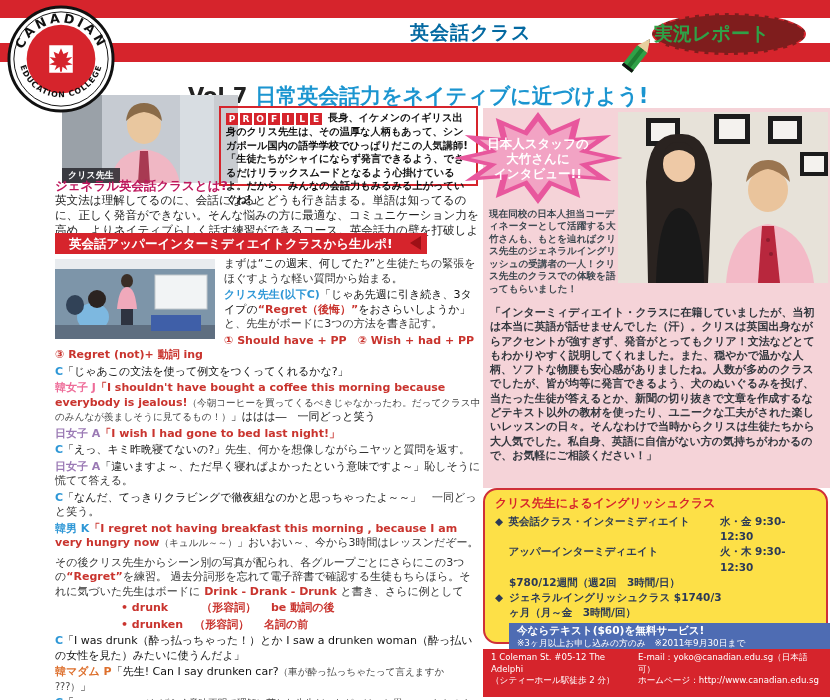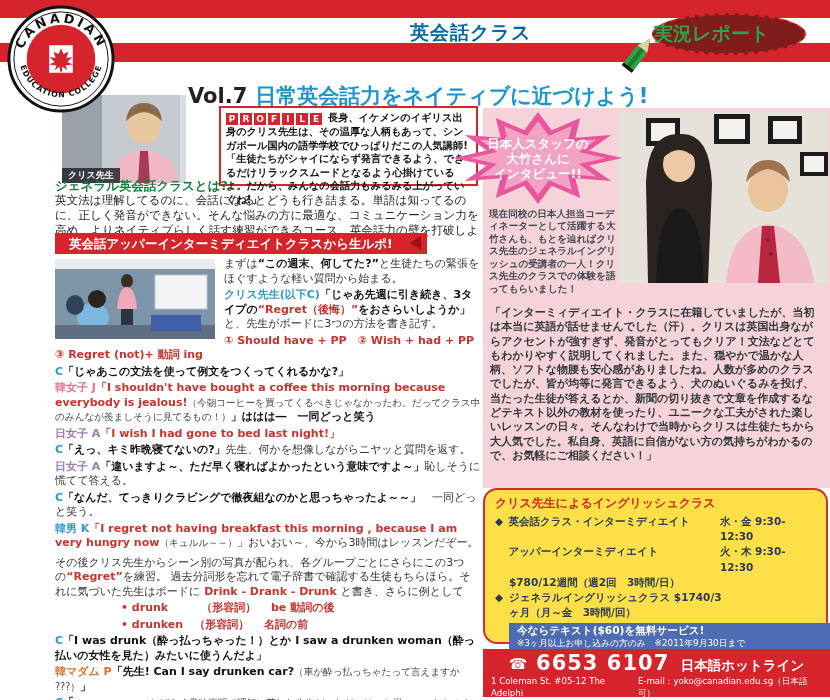--- a/index.html
+++ b/index.html
@@ -18,42 +18,42 @@
 
   
   .logo{position:absolute;left:7px;top:3px;z-index:6;}
 
   
   .headline{position:absolute;left:188px;top:82px;font-weight:bold;white-space:nowrap;}
   .headline .vol{font-size:21px;color:#222;margin-right:8px;}
   .headline .blue{font-size:21px;color:#1b95d0;}
 
   
-  .chris-photo{position:absolute;left:62px;top:95px;width:124px;height:88px;overflow:hidden;background:#c9ccd1;}
+  .chris-photo{position:absolute;left:62px;top:95px;width:176px;height:88px;overflow:hidden;background:#c9ccd1;}
   .chris-caption{position:absolute;left:0;bottom:0;background:rgba(40,40,46,.85);color:#fff;
                  font-size:9px;padding:1px 6px;font-weight:bold;}
   .profile-box{position:absolute;left:219px;top:106px;width:259px;height:80px;border:2px solid #d6242c;
                padding:3px 5px;box-sizing:border-box;font-size:10.2px;line-height:1.33;color:#111;font-weight:600;}
   .tile{display:inline-block;width:12px;height:12px;background:#d6242c;color:#fff;font-size:9px;font-weight:bold;
         text-align:center;line-height:12px;margin-right:2px;vertical-align:-1px;}
   .tiles{margin-right:4px;}
-  .general-heading{position:absolute;left:55px;top:178px;font-size:12.5px;font-weight:bold;color:#15803d;}
+  .general-heading{position:absolute;left:55px;top:178px;font-size:12.5px;font-weight:bold;color:#be185d;}
   .general-body{position:absolute;left:55px;top:193px;width:426px;font-size:11.6px;line-height:1.28;color:#222;}
   .report-banner{position:absolute;left:55px;top:233px;width:372px;height:21px;background:#d6242c;color:#fff;
                  font-size:12.5px;font-weight:bold;line-height:21px;padding-left:14px;box-sizing:border-box;}
   .report-banner::after{content:"";position:absolute;right:6px;top:3px;
                  border-top:7px solid transparent;border-bottom:7px solid transparent;border-right:11px solid #9e1016;}
 
   .dialogue{position:absolute;left:55px;top:257px;width:426px;}
   .classroom-photo{float:left;width:160px;height:80px;margin:2px 9px 4px 0;overflow:hidden;background:#7d95a9;}
   .dlg{margin:0 0 2px;font-size:11px;line-height:1.32;color:#222;}
   .dlg.indent{margin-left:66px;}
   .dlg.gap{margin-top:5px;}
   .sg-n{color:#333;}
-  .sg-b{font-weight:bold;color:#111;}
+  .sg-b{font-weight:normal;color:#111;}
   .sg-blue{font-weight:bold;color:#2e97d6;}
   .sg-red{font-weight:bold;color:#c9342e;}
   .sg-pink{font-weight:bold;color:#ee6b98;}
   .sg-purple{font-weight:bold;color:#9b7ab5;}
   .sg-orange{font-weight:bold;color:#dd6f2c;}
   .sg-sm{font-size:9.6px;color:#444;}
 
   
   .pink-panel{position:absolute;left:483px;top:108px;width:347px;height:380px;background:#f5d3d8;}
   .interview-photo{position:absolute;left:618px;top:112px;width:210px;height:171px;overflow:hidden;background:#e6e1d8;}
@@ -268,25 +268,20 @@
         <div class="crow">
           <span class="bullet">◆</span>
           <span class="lab">TESOLディプロマコース$2900</span>
           <span></span>
         </div>
       </div>
 
   </div>
 
   <div class="footer">
-    <div class="footer-top">
-      <span class="ph-icon">☎</span>
-      <span class="number">6653 6107</span>
-      <span class="hotline">日本語ホットライン</span>
-    </div>
     <div class="footer-grid">
       <div>
         <div>1 Coleman St. #05-12 The Adelphi</div>
         <div>（シティーホール駅徒歩 2 分）</div>
       </div>
       <div>
         <div>E-mail：yoko@canadian.edu.sg（日本語可）</div>
         <div>ホームページ：http://www.canadian.edu.sg</div>
       </div>
     </div>

